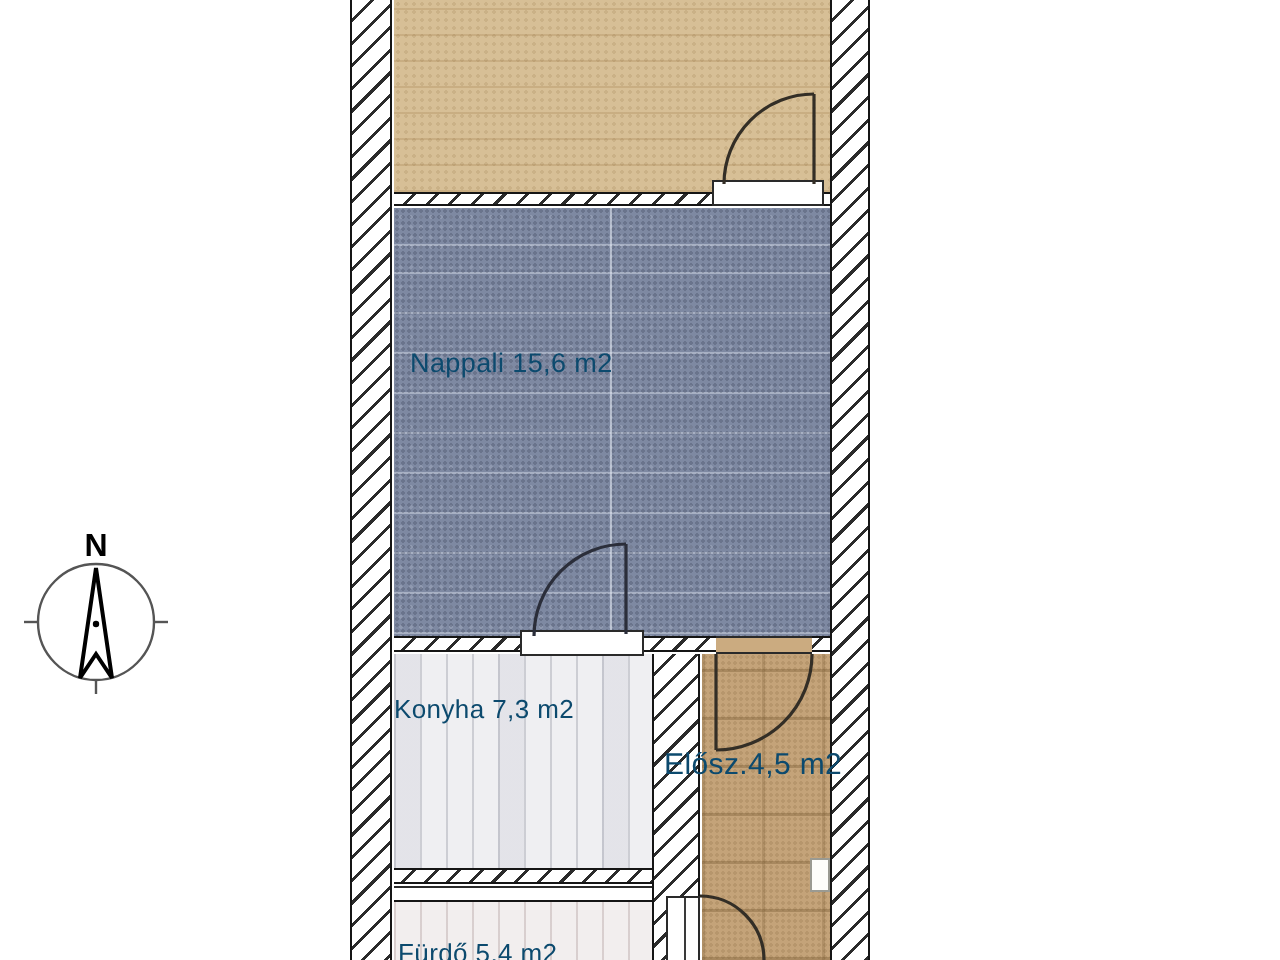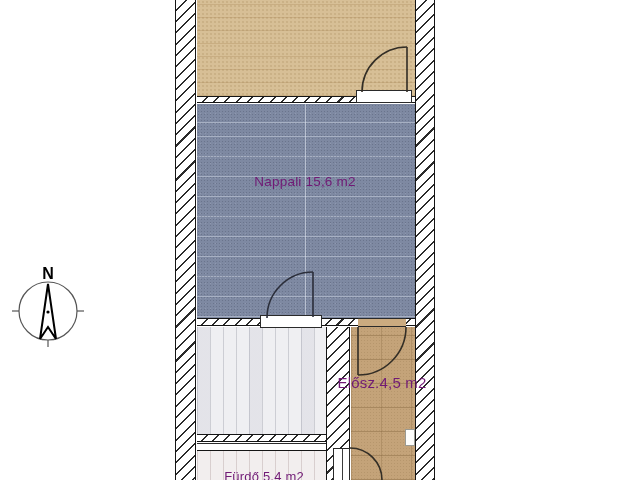--- a/index.html
+++ b/index.html
@@ -47,21 +47,21 @@
     background-image:
       radial-gradient(circle,rgba(105,75,35,0.15) 0.8px,transparent 1px),
       repeating-linear-gradient(0deg,rgba(125,95,55,0.40) 0 1.4px,transparent 1.4px 24px),
       repeating-linear-gradient(90deg,rgba(125,95,55,0.28) 0 1.4px,transparent 1.4px 30px);
     background-size:3px 3px,auto,auto;
   }
   
   .thr{background:#ffffff;border:1px solid #2a2a2a;box-sizing:border-box;}
   
   .room-label{
-    color:#701a75;font-size:13.5px;line-height:14px;text-align:center;
+    color:#0c4a6e;font-size:13.5px;line-height:14px;
     white-space:nowrap;letter-spacing:0.2px;
   }
   svg{position:absolute;left:0;top:0;}
   .north{
     color:#000;font-size:16px;font-weight:bold;text-align:center;line-height:15px;
   }
 </style>
 </head>
 <body>
 
@@ -117,16 +117,17 @@
       <line x1="77" y1="311" x2="84" y2="311" stroke="#555" stroke-width="1.2"></line>
       <line x1="48" y1="340" x2="48" y2="347" stroke="#555" stroke-width="1.2"></line>
       <polygon points="48,284 56,339 48,327 40,339" fill="#ffffff" stroke="#000000" stroke-width="2" stroke-linejoin="miter"></polygon>
       <circle cx="48" cy="312" r="1.6" fill="#000"></circle>
     </g>
   </svg>
 
   <div class="abs north" style="left:38px;top:266px;width:20px;">N</div>
 
   <div class="abs room-label" style="left:205px;top:175px;width:200px;">Nappali 15,6 m2</div>
+  <div class="abs room-label" style="left:197px;top:348px;width:130px;font-size:13px;">Konyha 7,3 m2</div>
   <div class="abs room-label" style="left:332px;top:376px;width:100px;font-size:15px;">Elősz.4,5 m2</div>
   <div class="abs room-label" style="left:199px;top:470px;width:130px;font-size:13px;">Fürdő 5,4 m2</div>
 
 </div>
 
 </body></html>

